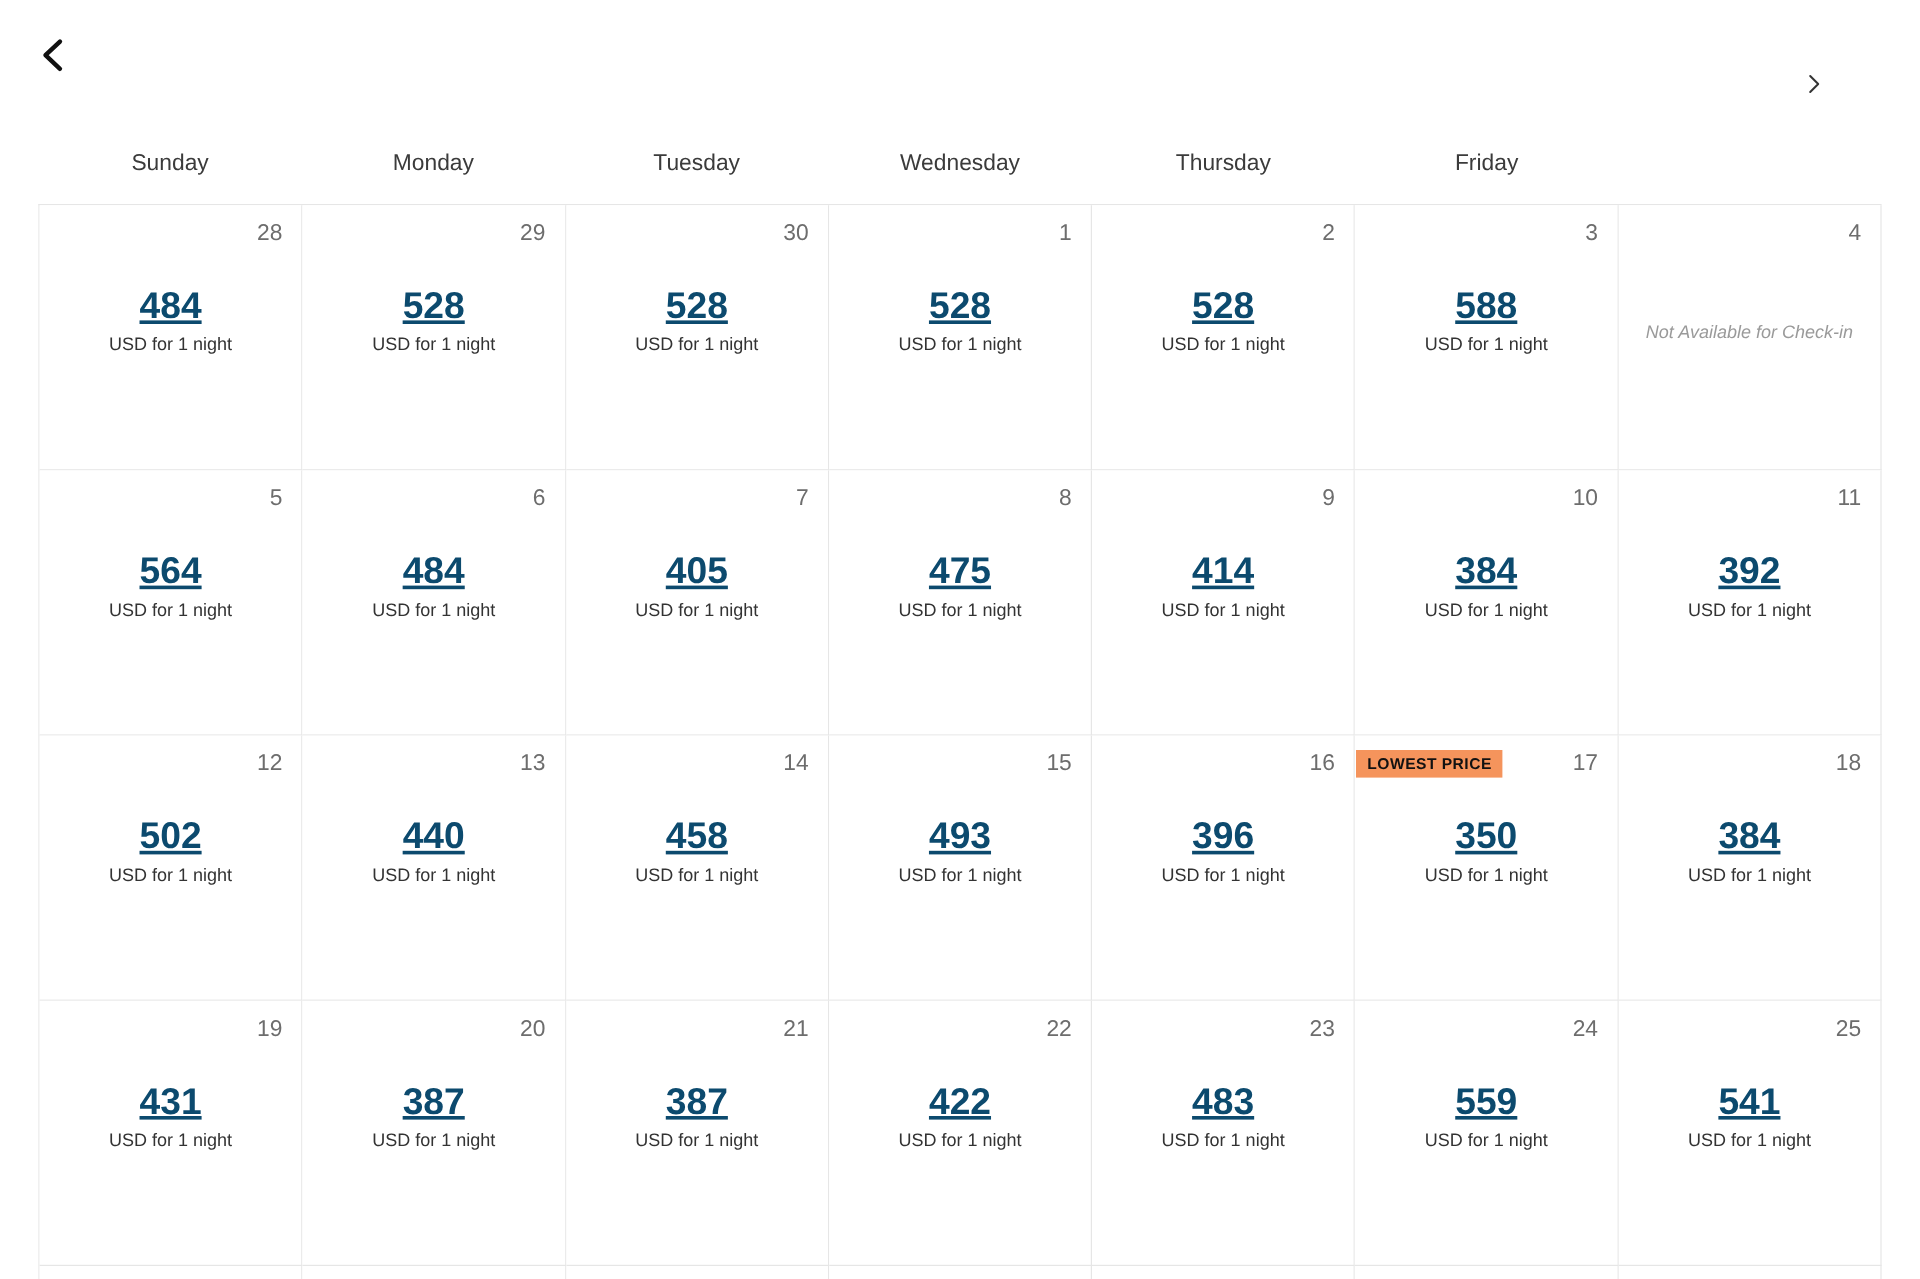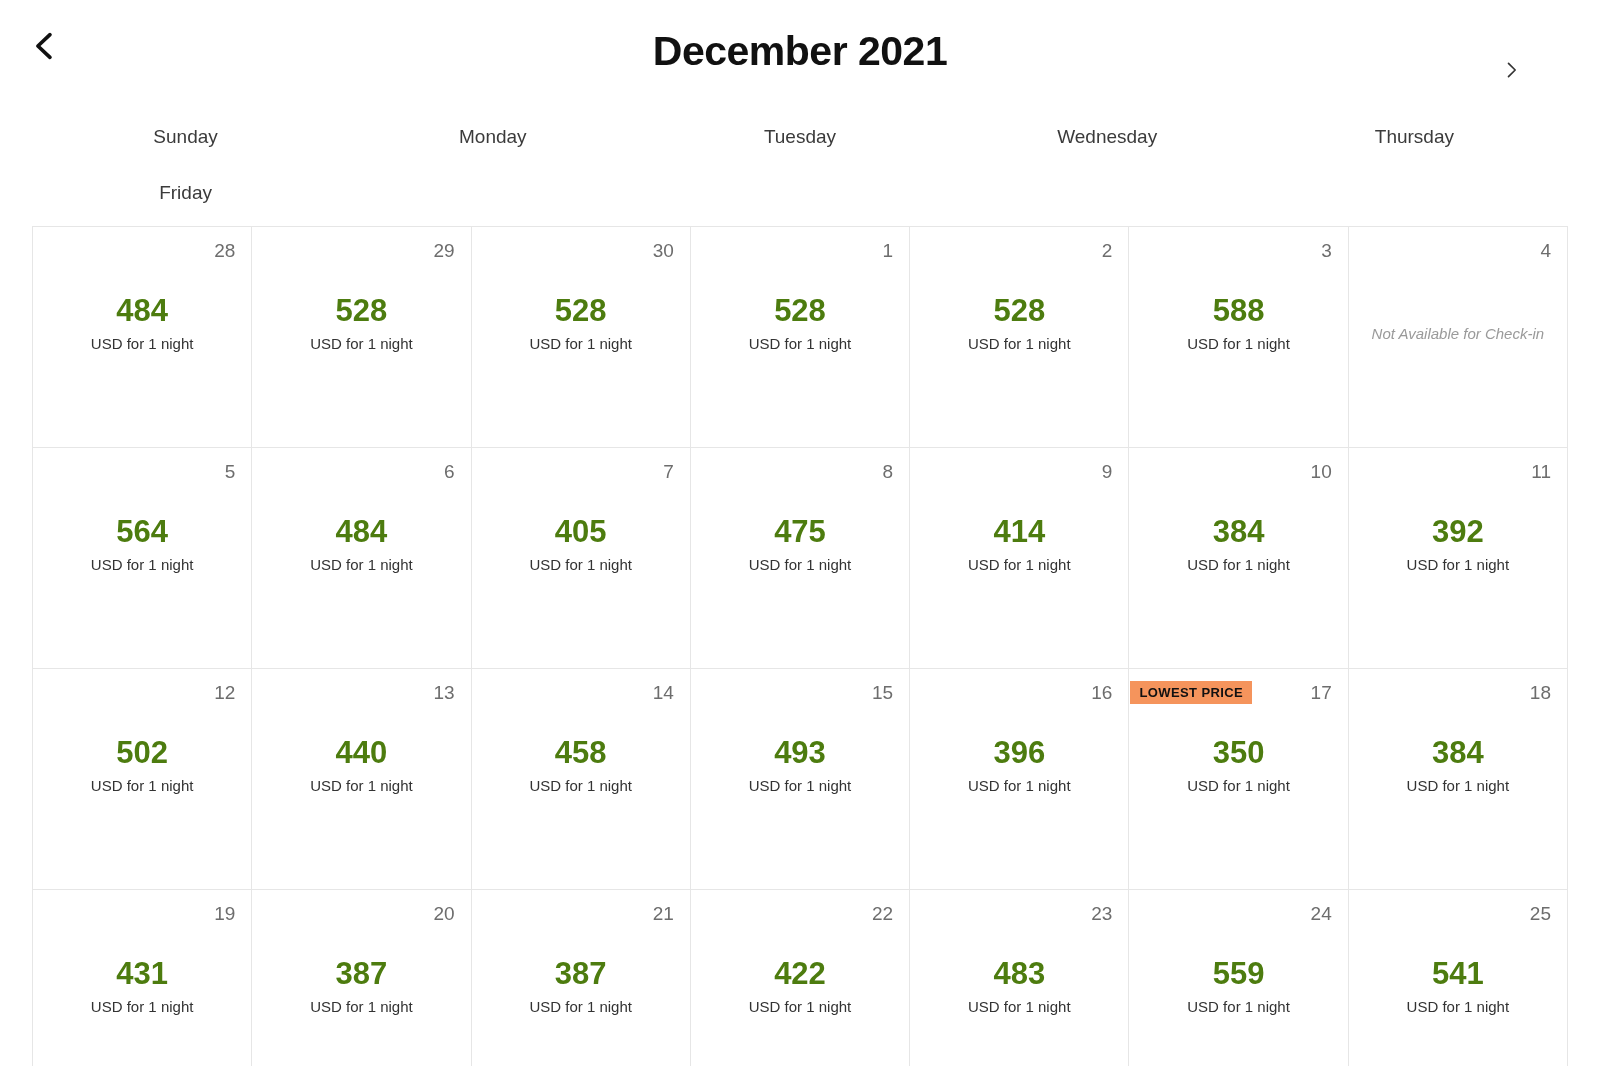--- a/index.html
+++ b/index.html
@@ -49,21 +49,21 @@
     text-align: center;
     font-size: 41px;
     font-weight: bold;
     letter-spacing: -0.5px;
     color: #111111;
   }
 
   
   .weekday-row {
     display: grid;
-    grid-template-columns: repeat(5, 1fr);
+    grid-template-columns: repeat(7, 1fr);
     padding: 0 32px;
     margin-top: 4px;
   }
   .weekday {
     text-align: center;
     font-size: 19px;
     color: #3b3b3b;
     padding: 12px 0 22px 0;
     font-weight: normal;
   }
@@ -93,22 +93,23 @@
     line-height: 1;
     height: 22px;
   }
   .price-wrap {
     text-align: center;
     margin-top: 32px;
   }
   .price {
     font-size: 31px;
     font-weight: bold;
-    color: #4d7c0f;
+    color: #0c4a6e;
     line-height: 1.05;
+    text-decoration: underline;
   }
   .price-sub {
     font-size: 15px;
     color: #333333;
     margin-top: 7px;
   }
   .unavailable {
     text-align: center;
     margin-top: 62px;
     font-size: 15px;
@@ -136,21 +137,20 @@
 
   <div class="cal-header">
     <button class="nav-prev" aria-label="Previous month">
       <span>
         <svg viewBox="0 0 24 24" fill="none" stroke="#111111" stroke-width="2.6" stroke-linecap="round" stroke-linejoin="round">
           <polyline points="15.5,4 7,12 15.5,20"></polyline>
         </svg>
       </span>
     </button>
 
-    <div class="month-title">December 2021</div>
 
     <button class="nav-next" aria-label="Next month">
       <span>
         <svg viewBox="0 0 24 24" fill="none" stroke="#333333" stroke-width="2" stroke-linecap="round" stroke-linejoin="round">
           <polyline points="9,4 17,12 9,20"></polyline>
         </svg>
       </span>
     </button>
   </div>
 

